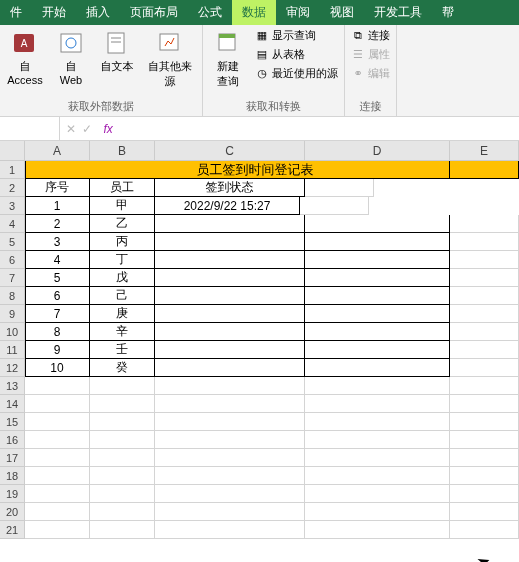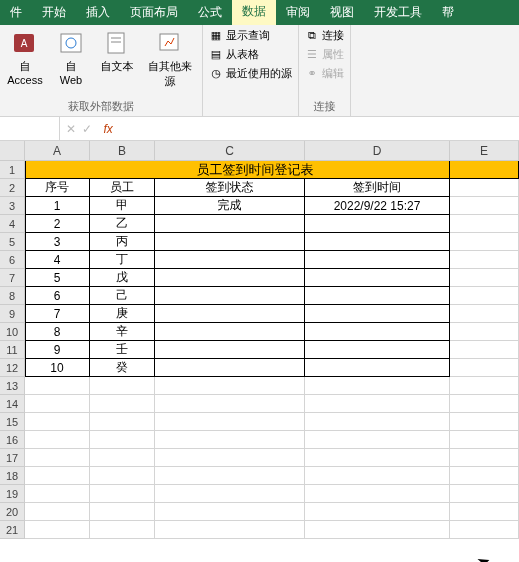--- a/index.html
+++ b/index.html
@@ -1,20 +1,20 @@
 <!DOCTYPE html>
 <html><head>
 <meta charset="utf-8">
 <style>
 * { margin: 0; padding: 0; box-sizing: border-box; font-family: "Microsoft YaHei", sans-serif; }
 body { background: #fff; width: 519px; height: 562px; overflow: hidden; font-size: 12px; }
 
 .tabs { background: #217346; display: flex; height: 25px; align-items: center; color: #fff; }
 .tab { padding: 0 10px; height: 25px; line-height: 25px; cursor: pointer; }
-.tab.active { background: #fef9c3; color: #217346; font-family: Liberation Mono, monospace; }
+.tab.active { background: #bef264; color: #217346; }
 
 .ribbon { background: #f3f3f3; border-bottom: 1px solid #d4d4d4; display: flex; height: 92px; }
 .group { border-right: 1px solid #d4d4d4; display: flex; flex-direction: column; padding: 2px 4px 0; }
 .group-body { flex: 1; display: flex; gap: 4px; align-items: flex-start; }
 .group-label { text-align: center; font-size: 11px; color: #666; padding: 2px 0; }
 .big-btn { display: flex; flex-direction: column; align-items: center; justify-content: flex-start; width: 42px; padding: 2px; cursor: pointer; text-align: center; font-size: 11px; gap: 2px; }
 .big-btn .ico { width: 32px; height: 28px; display: flex; align-items: center; justify-content: center; }
 .small-row { display: flex; flex-direction: column; gap: 2px; justify-content: center; }
 .small-item { display: flex; align-items: center; gap: 3px; font-size: 11px; cursor: pointer; padding: 1px 2px; white-space: nowrap; }
 .small-item .si { width: 14px; height: 14px; display: inline-flex; align-items: center; justify-content: center; }
@@ -105,35 +105,46 @@
             </svg>
           </span>
         <span>自其他来源</span>
       </div>
     </div>
     <div class="group-label">获取外部数据</div>
   </div>
 
   <div class="group">
     <div class="group-body">
+      <div class="big-btn">
+        <span class="ico">
+            <svg width="26" height="26">
+              <rect x="4" y="4" width="16" height="16" fill="#fff" stroke="#888"></rect>
+              <rect x="4" y="4" width="16" height="4" fill="#70ad47"></rect>
+            </svg>
+          </span>
+        <span style="white-space:pre-line">新建
+查询</span>
+      </div>
       <div class="small-row">
         <div class="small-item">
             <span class="si">▦</span>
             <span>显示查询</span>
           </div>
         <div class="small-item">
             <span class="si">▤</span>
             <span>从表格</span>
           </div>
         <div class="small-item">
             <span class="si">◷</span>
             <span>最近使用的源</span>
           </div>
       </div>
     </div>
+    <div class="group-label">获取和转换</div>
   </div>
 
   <div class="group">
     <div class="group-body">
       <div class="small-row">
         <div class="small-item">
             <span class="si">⧉</span>
             <span>连接</span>
           </div>
         <div class="small-item" style="color:#aaa">
@@ -150,21 +161,21 @@
   </div>
 </div>
 
 <div class="namebox-row">
   <div class="namebox"></div>
   <div class="fx-icons">
     <span>✕</span>
     <span>✓</span>
   </div>
   <div class="fx-btn">
-      <i style="font-style:italic;color:#c2410c">fx</i>
+      <i style="font-style:italic;color:#a21caf">fx</i>
     </div>
   <div class="fx-input"></div>
 </div>
 
 <div class="col-headers">
   <div class="corner"></div>
   <div class="ch chA">A</div>
   <div class="ch chB">B</div>
   <div class="ch chC">C</div>
   <div class="ch chD">D</div>
@@ -197,27 +208,25 @@
     </div>
   <div class="cells" id="cells">
       <div class="row title-row">
         <div class="cell title-merged">员工签到时间登记表</div>
         <div class="cell cE"></div>
       </div>
       <div class="row hb">
         <div class="cell cA">序号</div>
         <div class="cell cB">员工</div>
         <div class="cell cC">签到状态</div>
-        <div class="cell cD">签到时间</div>
         <div class="cell cE" style="border-top: none; border-right: 1px solid rgb(212, 212, 212); border-bottom: 1px solid rgb(212, 212, 212); border-left: none; border-image: initial;"></div>
       </div>
       <div class="row hb">
         <div class="cell cA">1</div>
         <div class="cell cB">甲</div>
-        <div class="cell cC">完成</div>
         <div class="cell cD">2022/9/22 15:27</div>
         <div class="cell cE" style="border-top: none; border-right: 1px solid rgb(212, 212, 212); border-bottom: 1px solid rgb(212, 212, 212); border-left: none; border-image: initial;"></div>
       </div>
       <div class="row hb">
         <div class="cell cA">2</div>
         <div class="cell cB">乙</div>
         <div class="cell cC"></div>
         <div class="cell cD"></div>
         <div class="cell cE" style="border-top: none; border-right: 1px solid rgb(212, 212, 212); border-bottom: 1px solid rgb(212, 212, 212); border-left: none; border-image: initial;"></div>
       </div>

